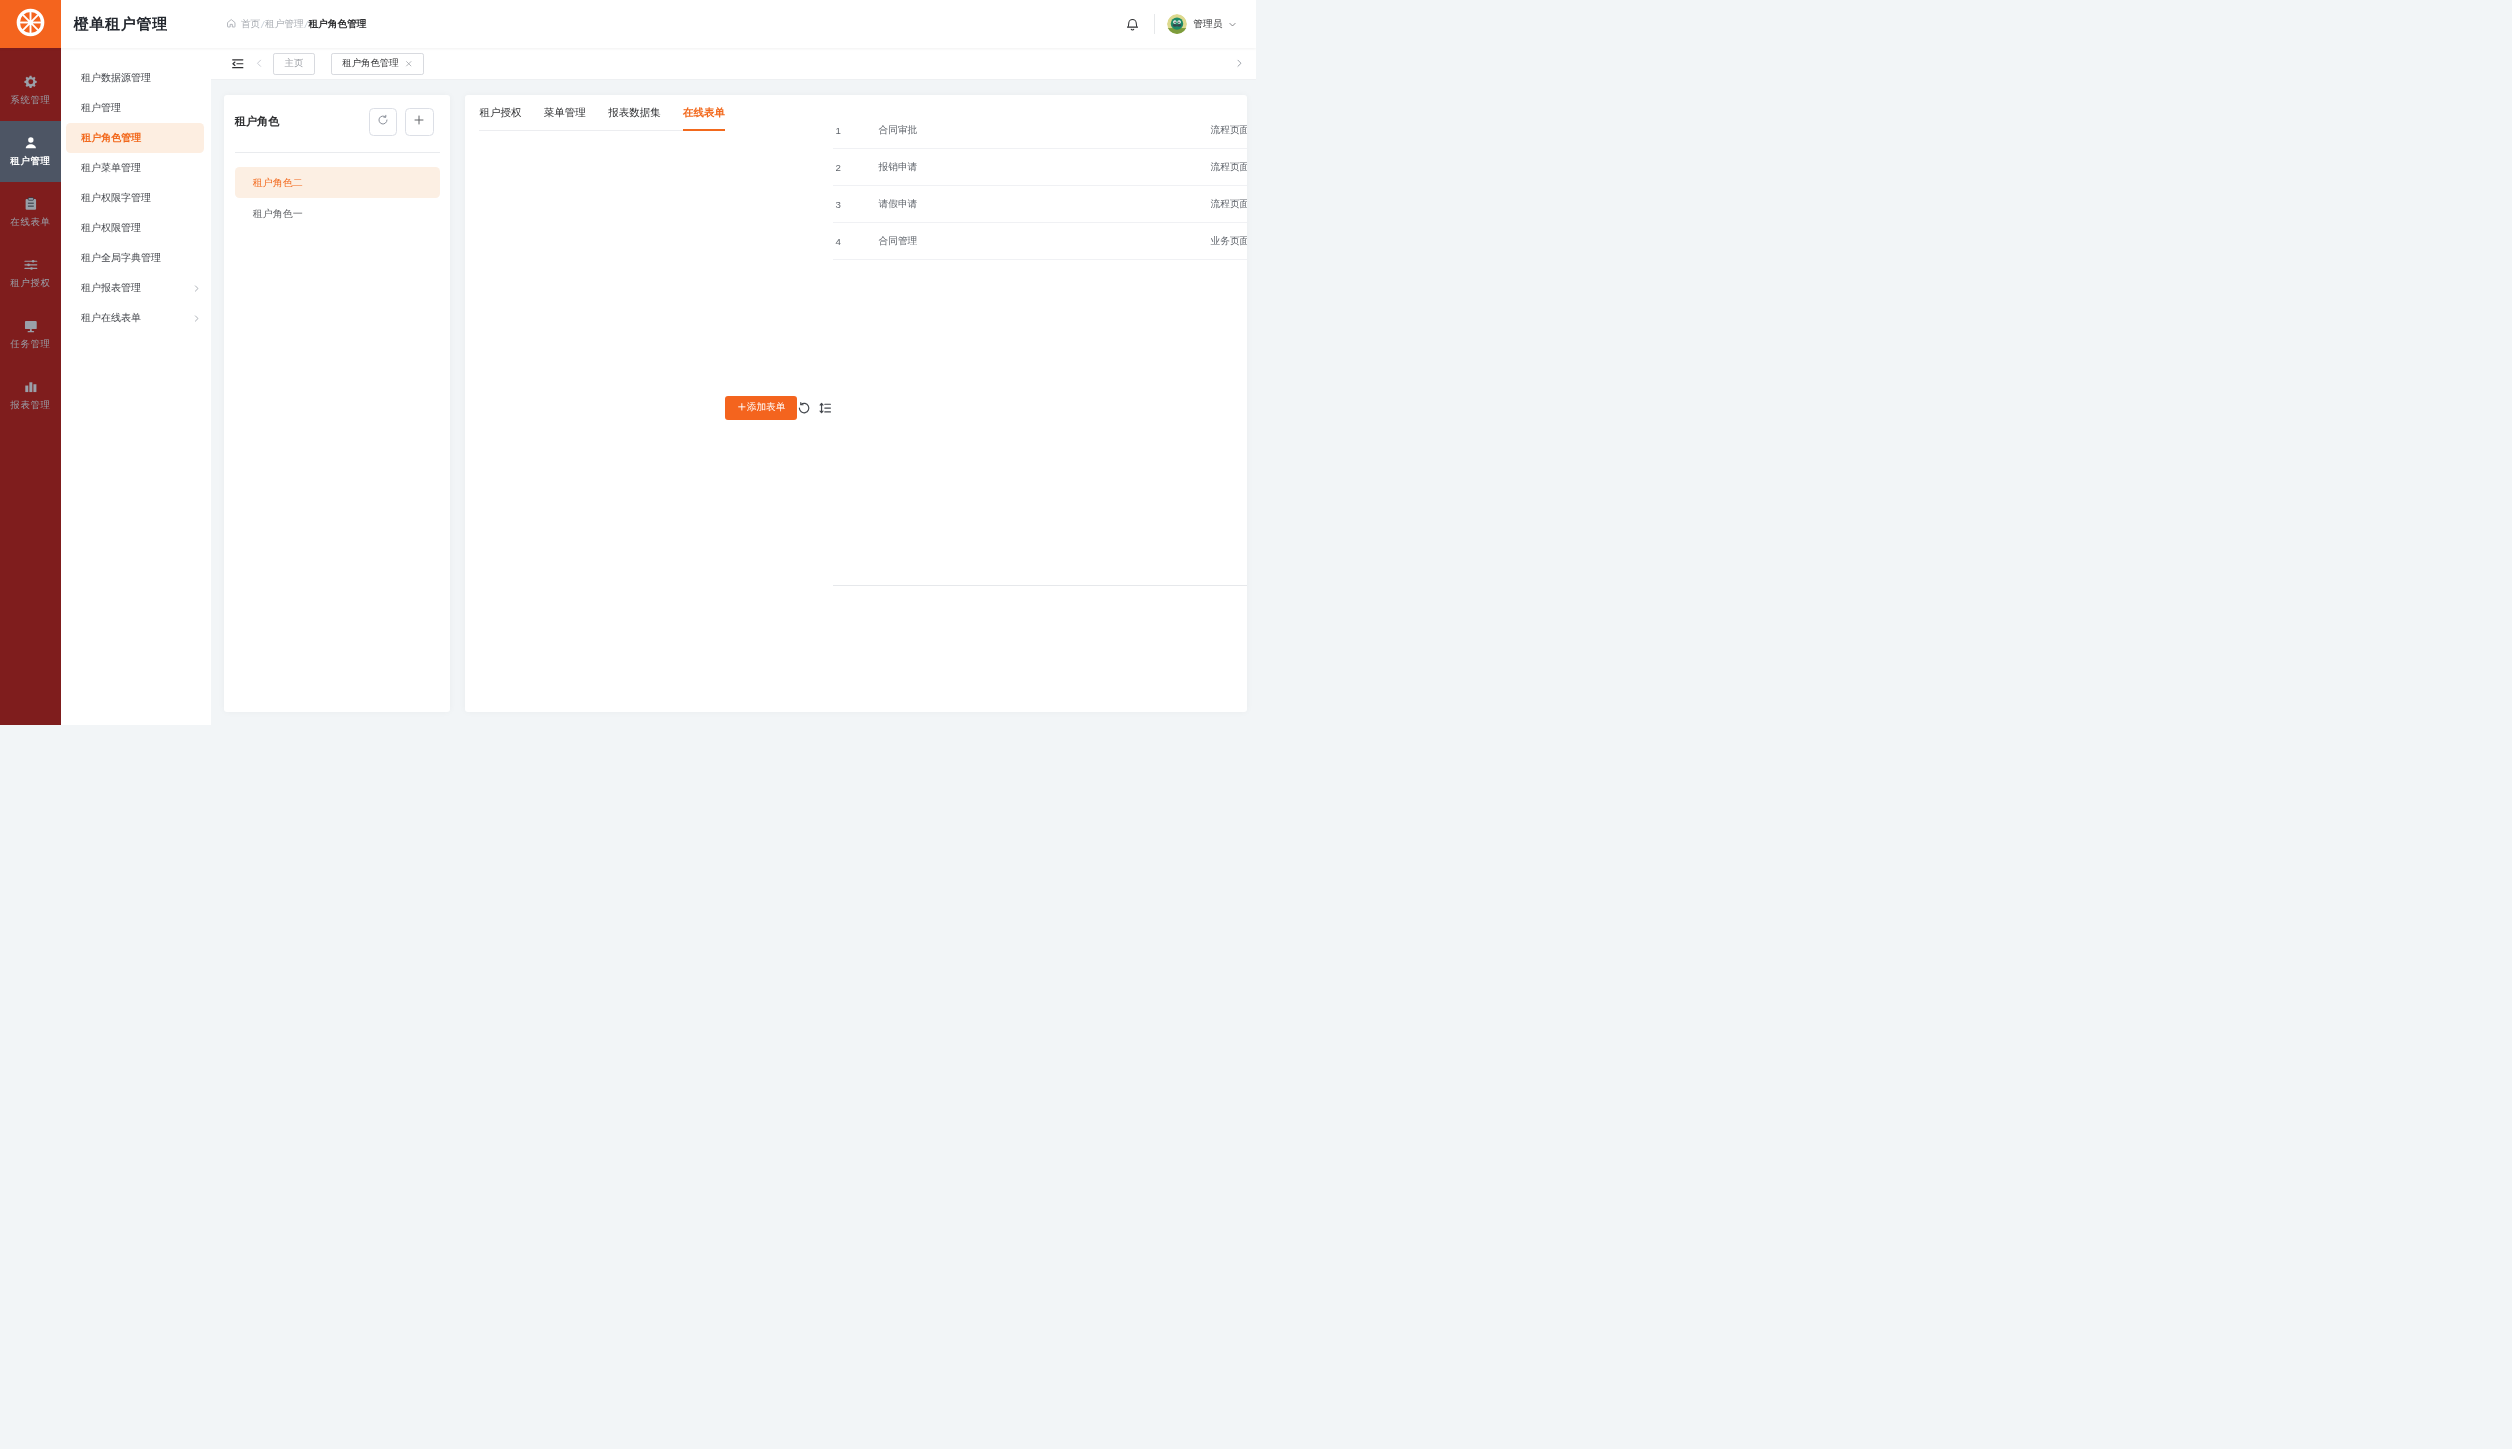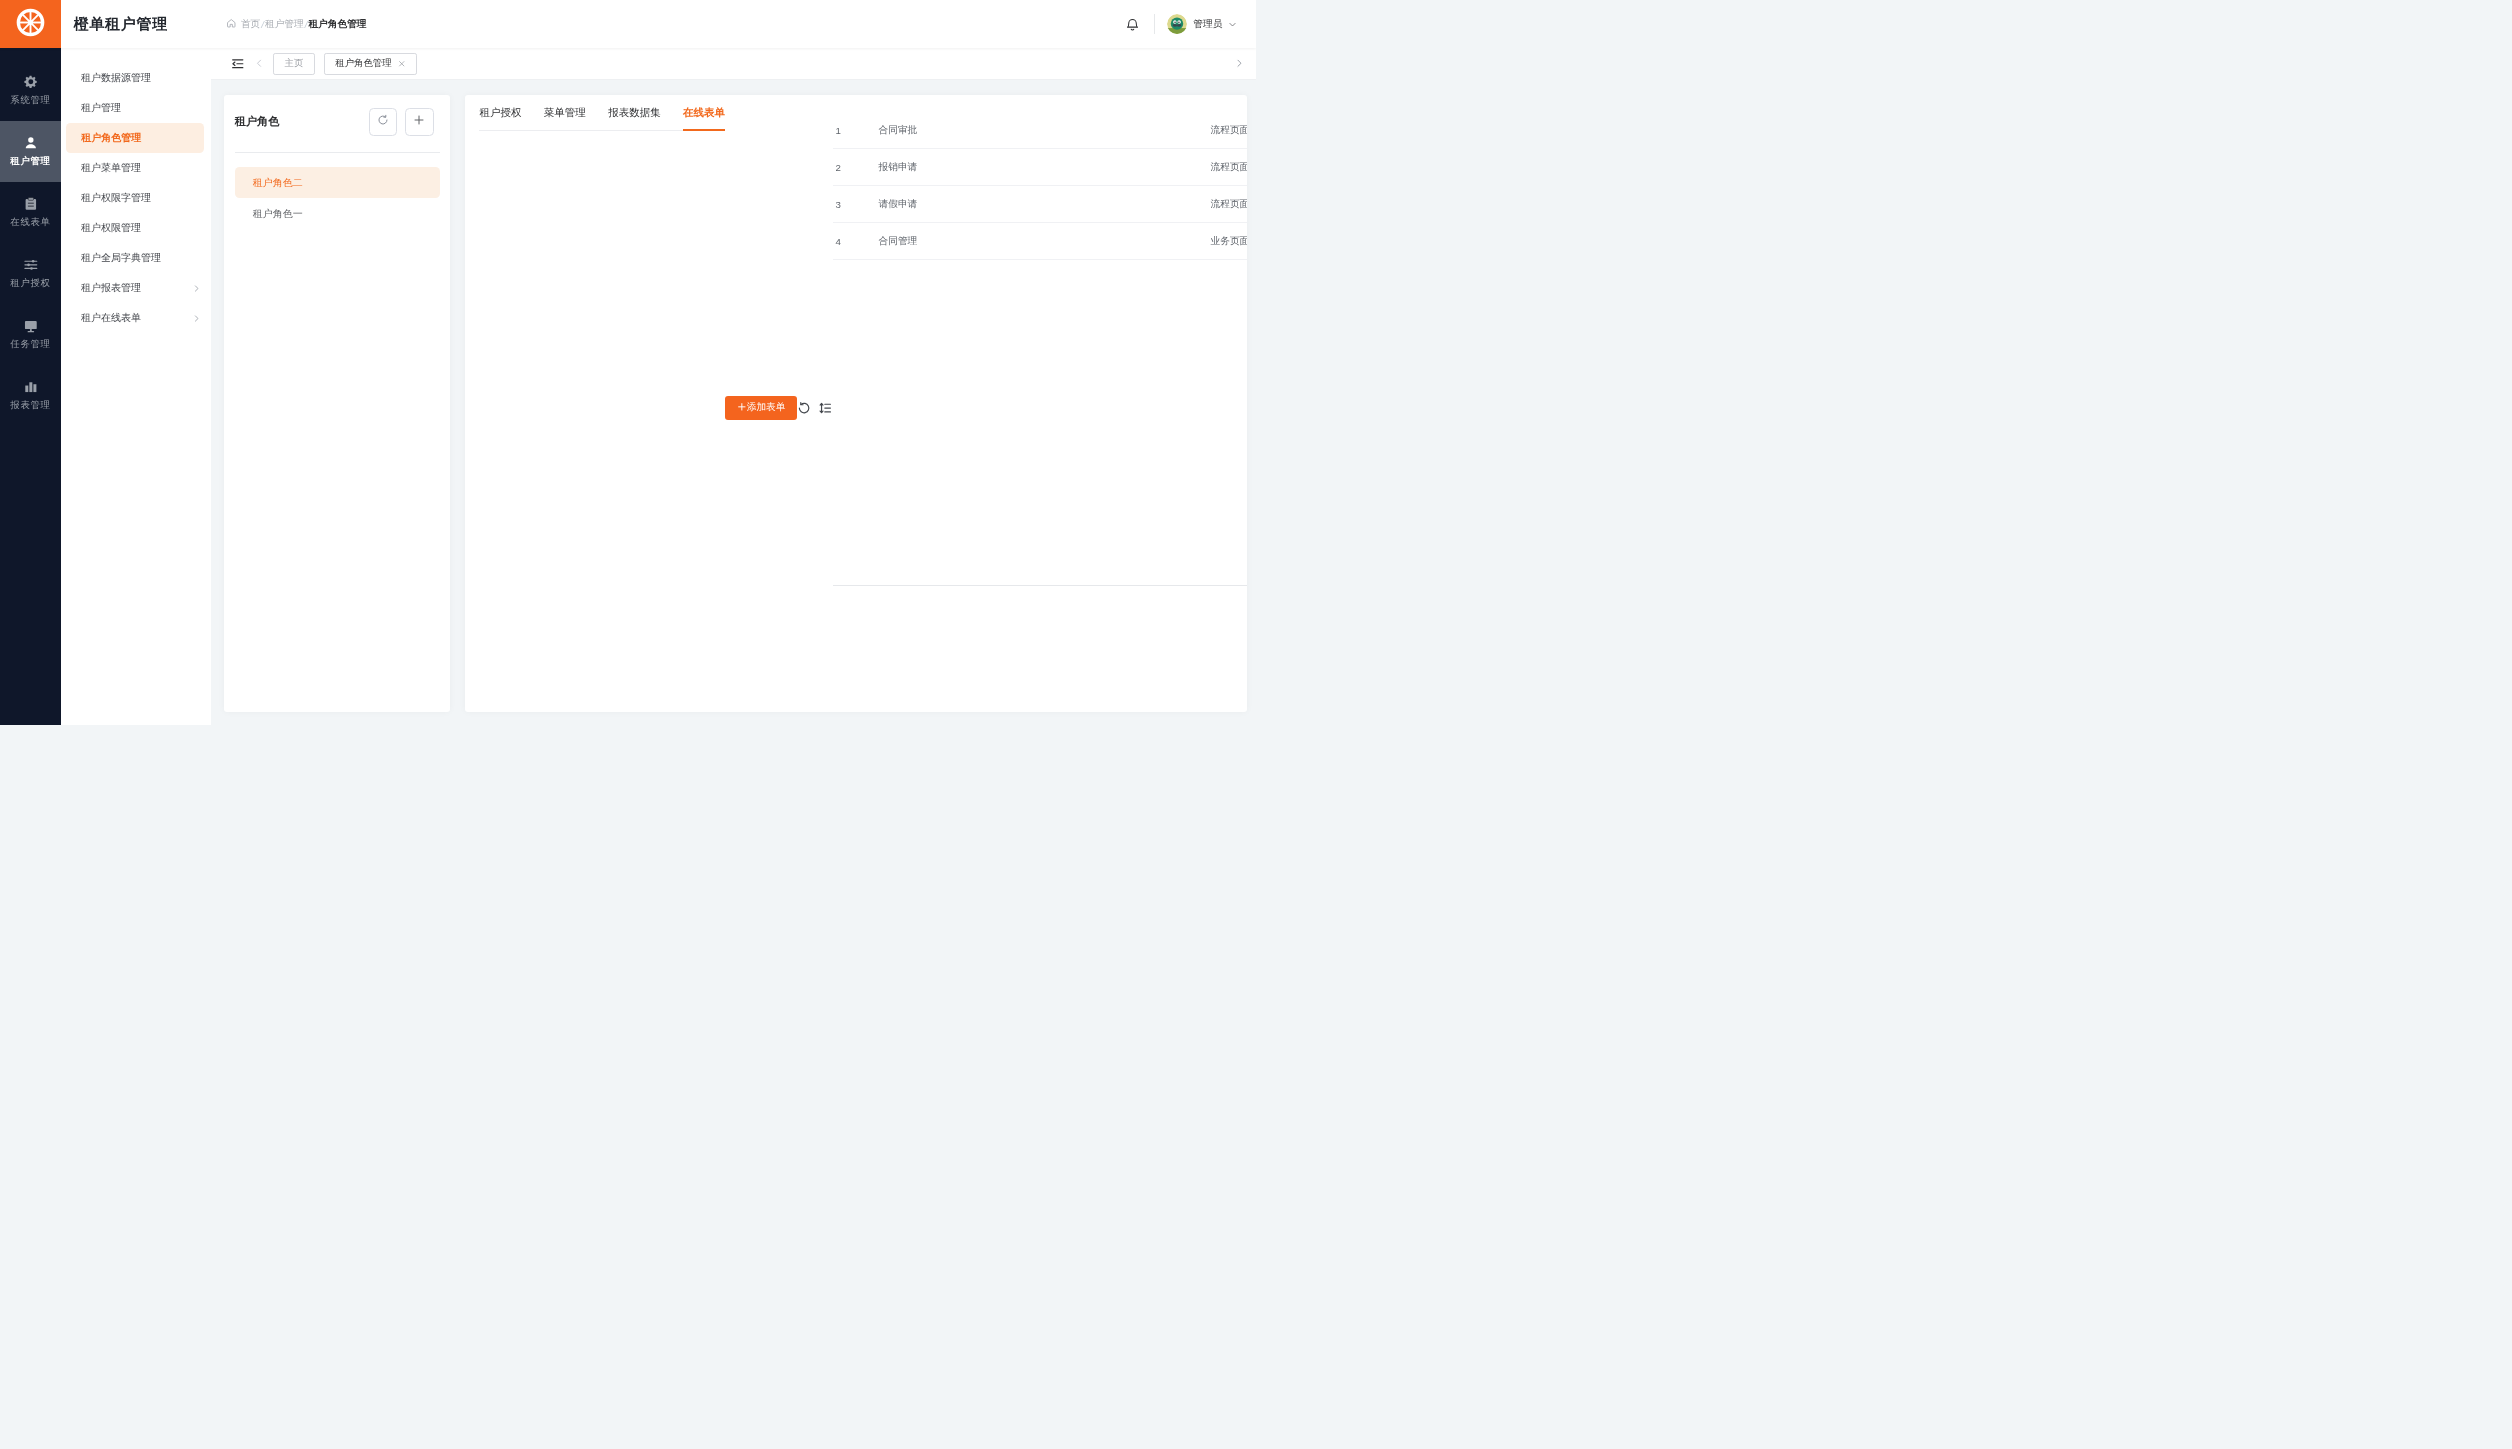--- a/index.html
+++ b/index.html
@@ -18,41 +18,41 @@
   .breadcrumb .crumb.current { color:#303133; font-weight:600; }
   .bc-home { display:flex; align-items:center; gap:4.5px; }
   .header-right { margin-left:auto; display:flex; align-items:center; padding-right:19.5px; }
   .bell-btn { width:19.5px; height:19.5px; display:flex; align-items:center; justify-content:center; cursor:pointer; }
   .v-divider { width:0.7px; height:19.5px; background:#e6e8ea; margin:0 12px; }
   .avatar { width:20px; height:20px; border-radius:50%; overflow:hidden; flex:none; }
   .user-name { font-size:9.7px; margin-left:6.7px; color:#303133; }
   .user-caret { margin-left:5.2px; display:flex; }
 
   
-  .rail { position:absolute; top:48px; left:0; bottom:0; width:61px; background:#0f172a; padding-top:12px; z-index:10; }
+  .rail { position:absolute; top:48px; left:0; bottom:0; width:61px; background:#7f1d1d; padding-top:12px; z-index:10; }
   .rail-item { height:61px; display:flex; flex-direction:column; align-items:center; justify-content:center; gap:5.2px;
                color:#9aa0a9; cursor:pointer; }
   .rail-item svg { display:block; }
   .rail-item .rail-label { font-size:9.4px; letter-spacing:0.7px; }
   .rail-item.active { background:#4d5564; color:#fff; font-weight:600; }
 
   
   .submenu { position:absolute; top:48px; left:61px; bottom:0; width:150px; background:#fff; z-index:9; padding-top:15px; }
   .menu-item { height:30px; display:flex; align-items:center; padding:0 10.5px 0 20px; font-size:10px; color:#42454b; cursor:pointer; }
   .menu-item .mi-label { flex:1; white-space:nowrap; }
   .menu-item.active { margin:0 7.5px 0 5.2px; padding-left:15px; border-radius:4.5px; background:#fdeee1; color:#f2691d; font-weight:600; }
   .menu-item .mi-arrow { display:flex; color:#8f959e; }
 
   
   .workspace { position:absolute; top:48px; left:210px; right:0; bottom:0; display:flex; flex-direction:column; }
   .tabbar { height:32px; background:#fff; display:flex; align-items:center; padding:0 12px 0 21px; border-bottom:0.7px solid #eef0f2; }
   .fold-btn { display:flex; cursor:pointer; }
   .tab-nav-left { margin:0 9px 0 9px; display:flex; color:#c0c4cc; cursor:pointer; }
   .page-tab { height:22px; display:inline-flex; align-items:center; padding:0 10.5px; border:0.7px solid #d8dadf; border-radius:2.2px;
-              background:#fff; font-size:9.4px; color:#9a9da3; margin-right:9px; cursor:pointer; white-space:nowrap; }
+              background:#fff; font-size:9.4px; color:#9a9da3; margin-right:16px; cursor:pointer; white-space:nowrap; }
   .page-tab.active { color:#303133; }
   .tab-close { margin-left:6.7px; display:flex; color:#9a9da3; cursor:pointer; }
   .tabbar-spacer { flex:1; }
   .tab-nav-right { display:flex; color:#8f959e; cursor:pointer; }
 
   .main { flex:1; background:#f2f5f7; display:flex; gap:15px; padding:15px 9px 12.7px 14.2px; overflow:hidden; }
 
   
   .card { background:#fff; border-radius:3px; box-shadow:0 0 7.5px rgba(0,0,0,.04); }
   .role-card { width:226px; flex:none; display:flex; flex-direction:column; }

